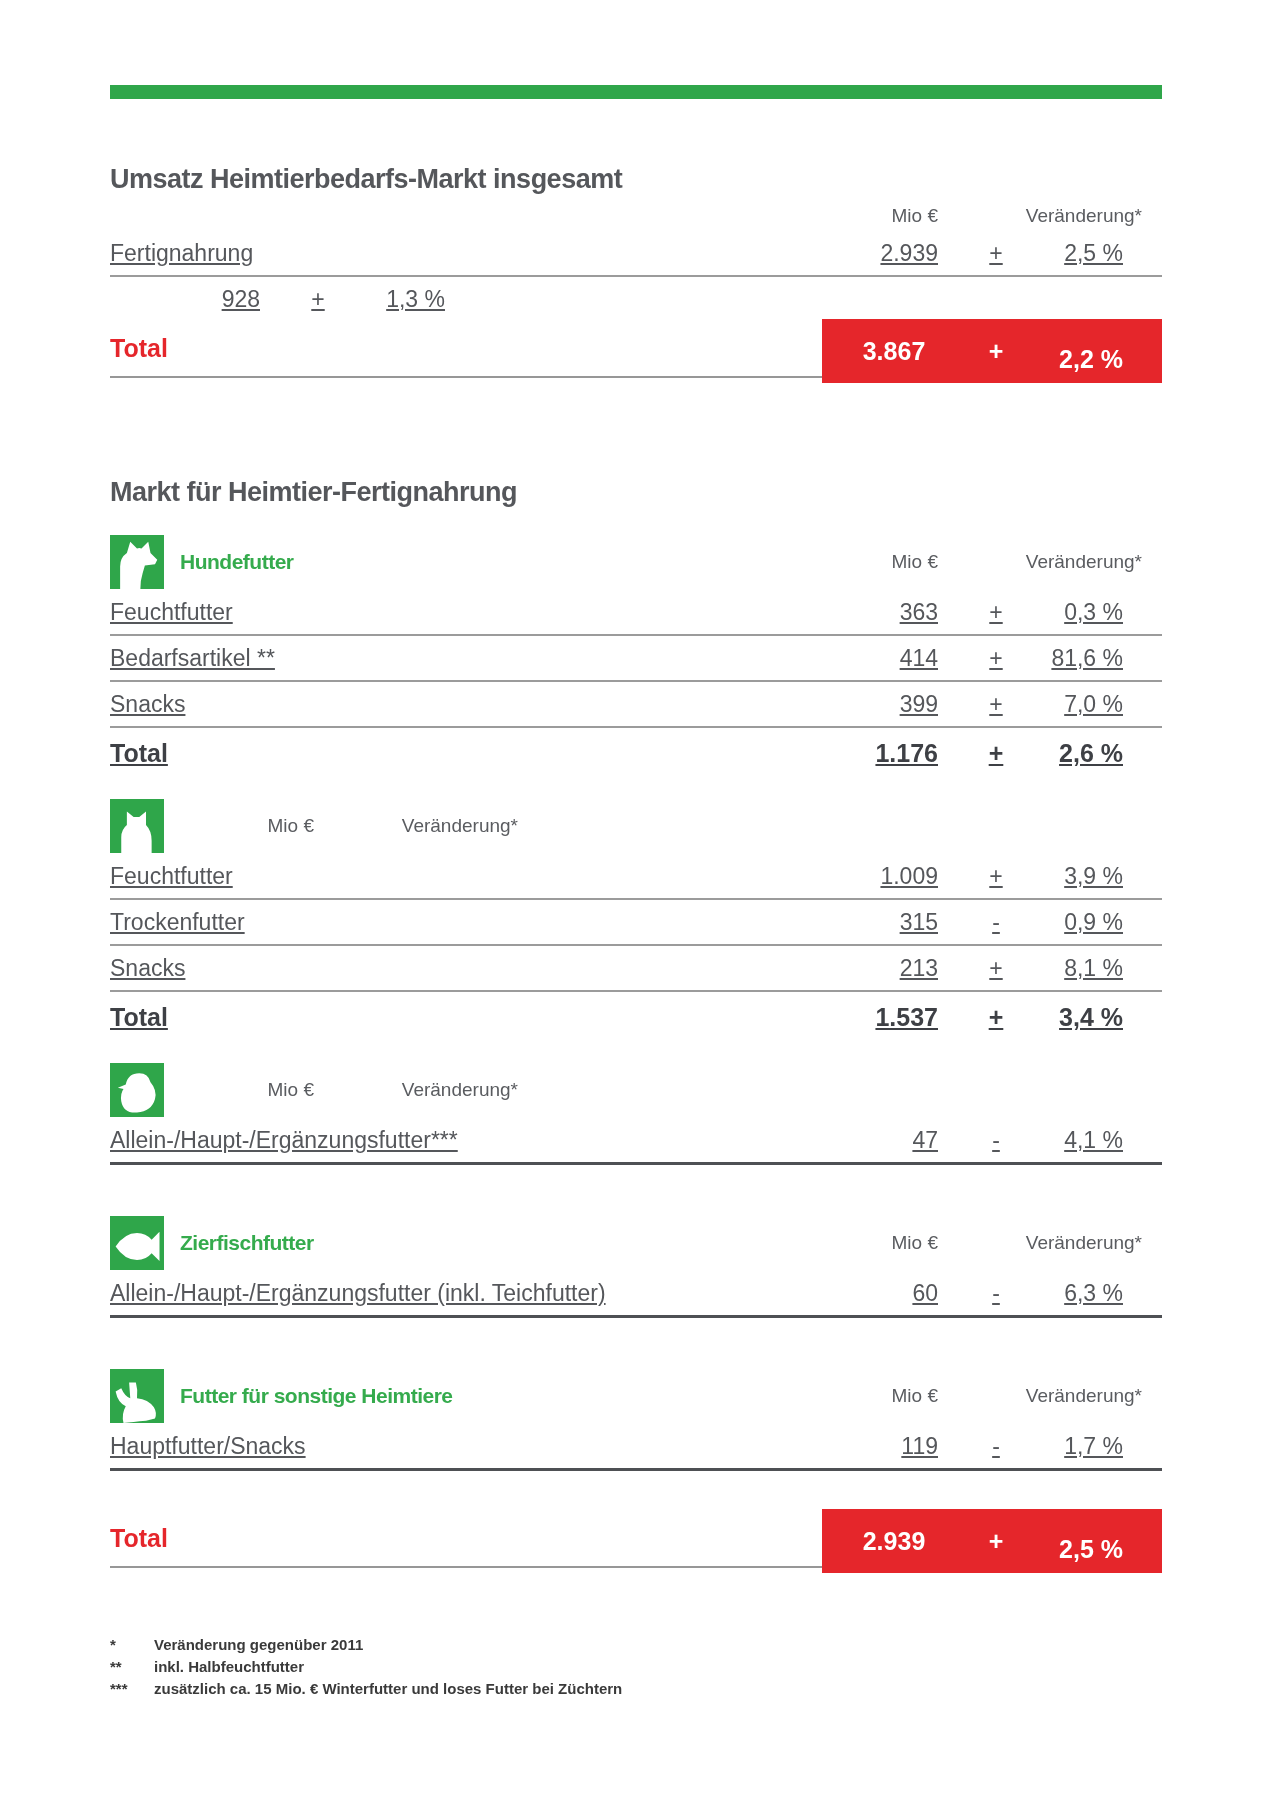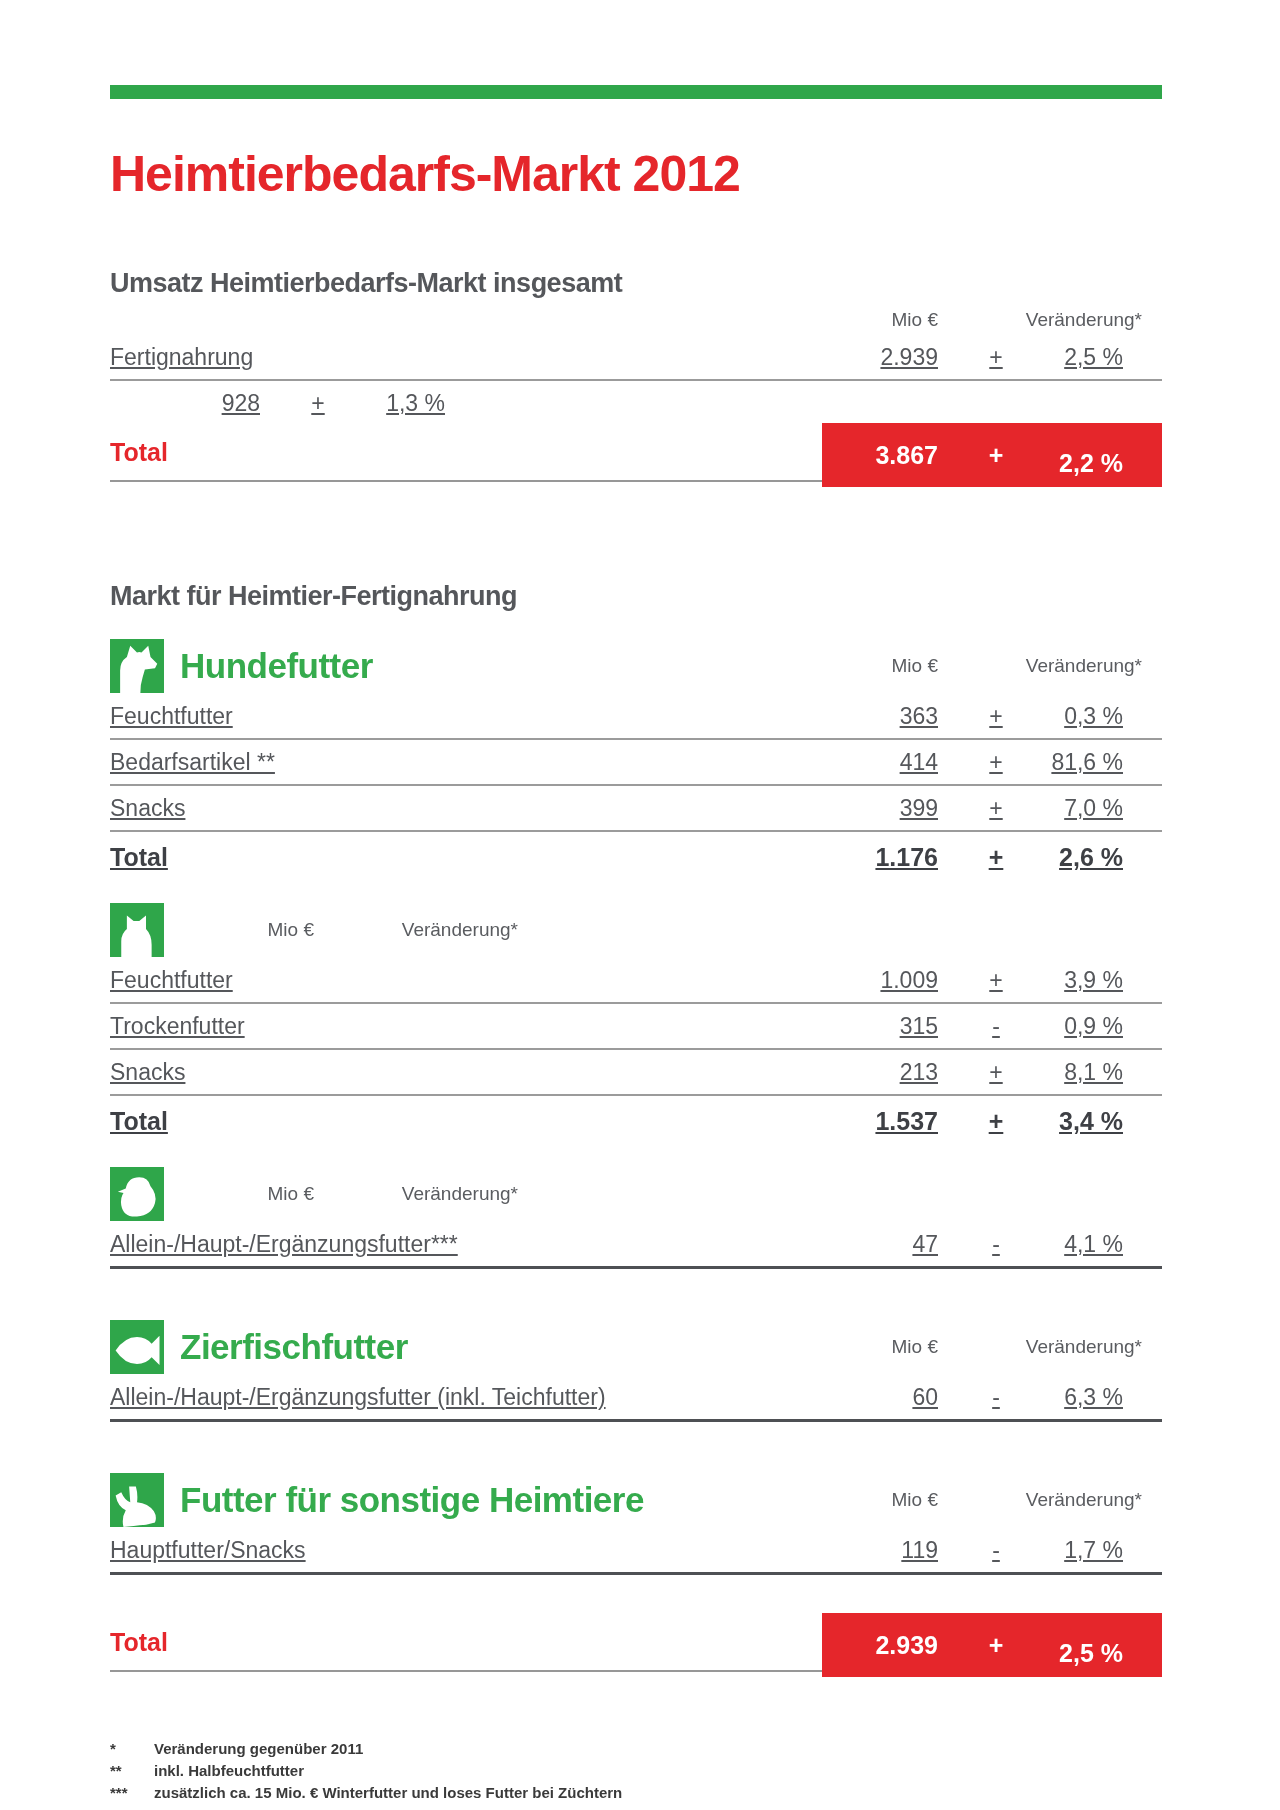--- a/index.html
+++ b/index.html
@@ -34,46 +34,45 @@
   .row.strong{border-bottom:3px solid #4e5054;}
   
   .row.total-plain{border-bottom:none;height:50px;font-size:25px;font-weight:bold;color:#3e4045;}
   
   .grand{position:relative;height:55px;border-bottom:2px solid #979797;}
   .grand .tlabel{position:absolute;left:0;top:0;height:55px;display:flex;align-items:center;
                  font-size:25px;font-weight:bold;color:#e5262b;}
   .grand .bar{position:absolute;left:712px;right:0;top:-2px;bottom:-7px;background:#e5262b;
               display:flex;align-items:center;padding-right:39px;box-sizing:border-box;
               font-size:25px;font-weight:bold;color:#ffffff;}
-  .grand .bar .val{flex:1;text-align:right;padding-left:28px;}
+  .grand .bar .val{flex:1;text-align:center;padding-left:28px;}
   .grand .bar .sign{width:44px;text-align:center;margin-left:36px;margin-right:20px;}
   .grand .bar .pct{width:85px;text-align:right;margin-top:16px;}
   
   .group-head{display:flex;align-items:center;height:56px;margin-top:20px;padding-right:20px;}
   .group-head.first{margin-top:26px;}
   .group-head .icon{width:54px;height:54px;display:block;flex:0 0 54px;}
-  .group-head h3{flex:1;margin:0 0 0 16px;font-size:35px;font-weight:bold;color:#35ab4d;
+  .group-head h3{flex:1;margin:0 0 0 16px;font-size:21px;font-weight:bold;color:#35ab4d;
                  letter-spacing:-0.5px;}
   .group-head .mio{width:150px;text-align:right;font-size:19px;font-weight:normal;color:#5a5c60;}
   .group-head .chg{width:204px;text-align:right;font-size:19px;font-weight:normal;color:#5a5c60;}
   .gap-row{height:30px;}
   
   .footnotes{margin-top:66px;font-size:15px;font-weight:bold;color:#3a3a3a;}
   .footnote{display:flex;line-height:22px;}
   .footnote .mark{width:44px;}
   .footnote .txt{flex:1;}
 </style>
 </head>
 <body>
 
 <div class="page">
 
   <div class="topbar"></div>
 
-  <h1 class="title">Heimtierbedarfs-Markt 2012</h1>
 
   <h2 class="section">Umsatz Heimtierbedarfs-Markt insgesamt</h2>
 
   <div class="head">
     <span class="spacer"></span>
     <span class="mio">Mio €</span>
     <span class="chg">Veränderung*</span>
   </div>
 
   <div class="row">

